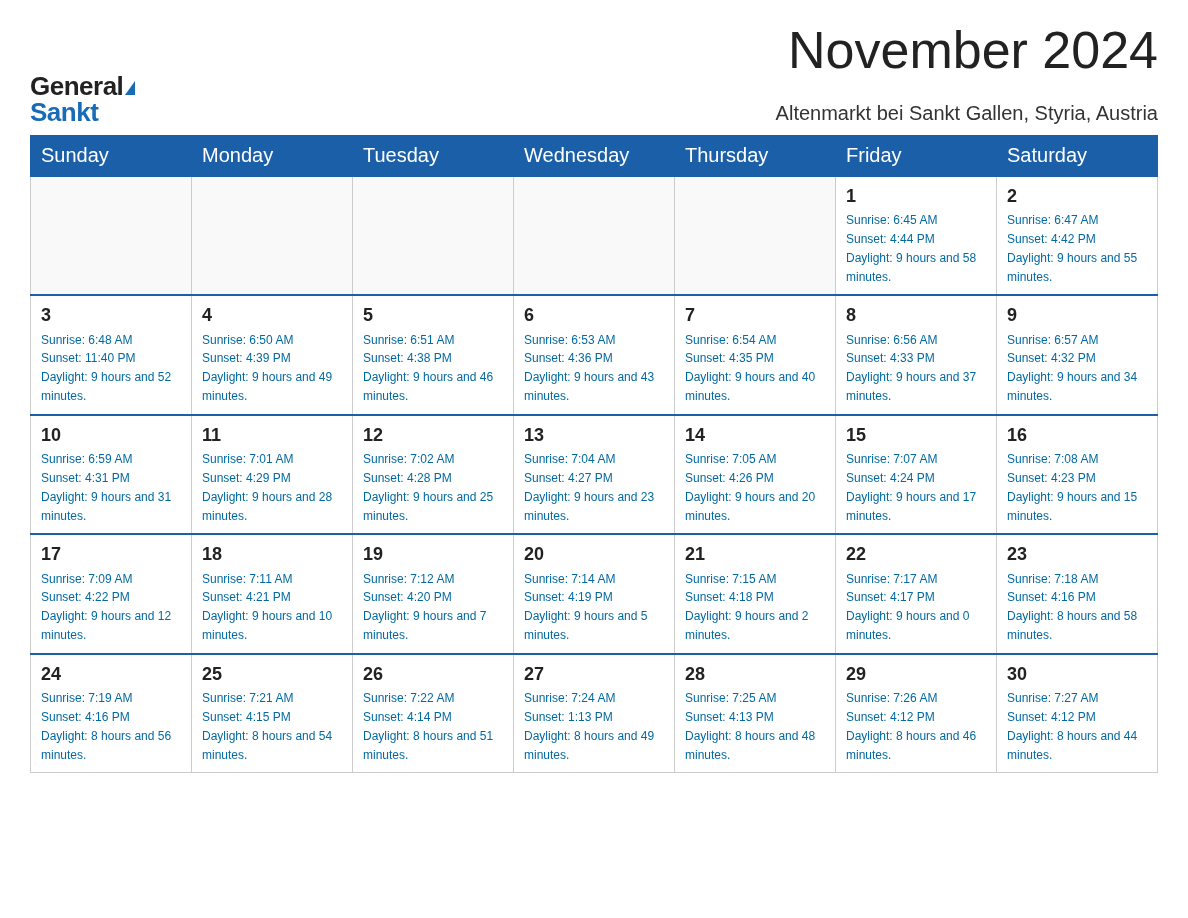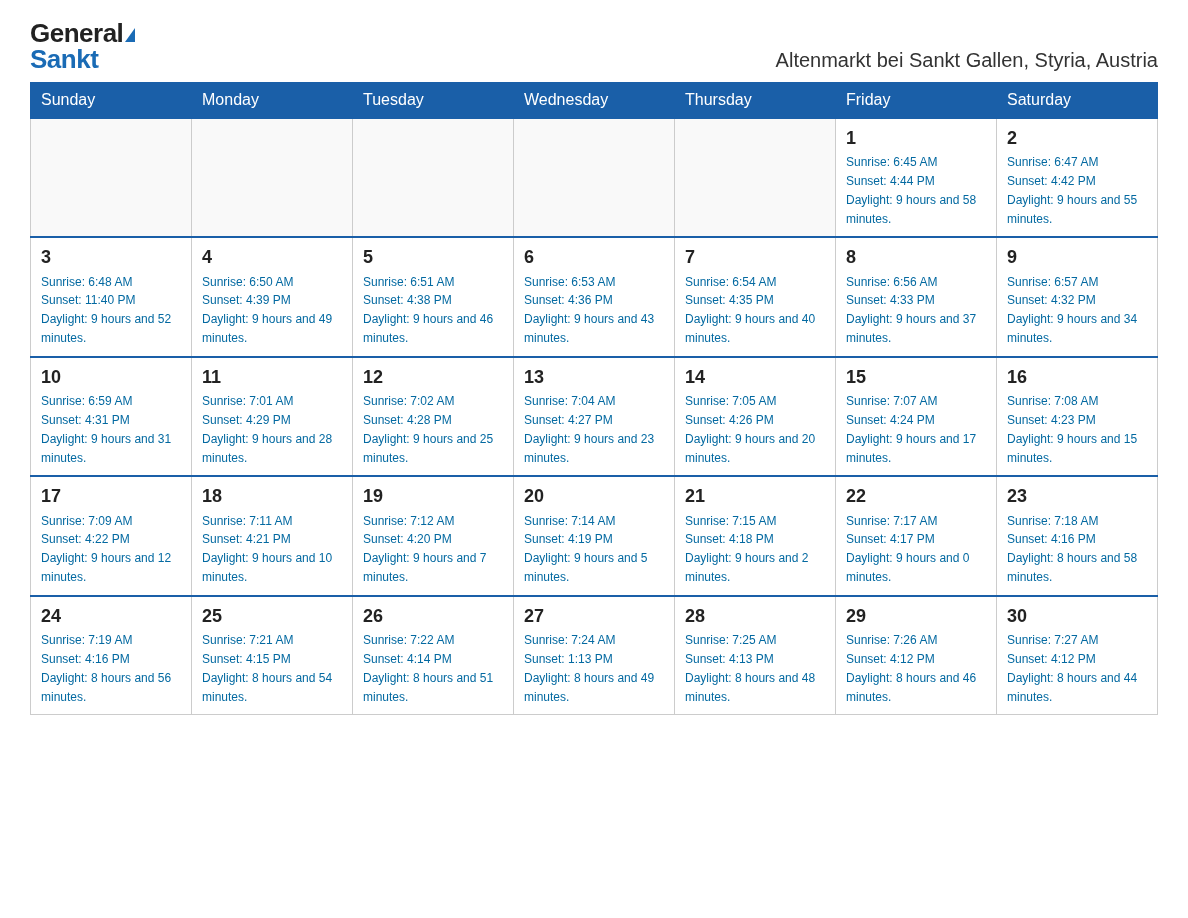--- a/index.html
+++ b/index.html
@@ -58,21 +58,21 @@
       margin-top: 22px;
     }
     .calendar-table {
       width: 100%;
       border-collapse: collapse;
       margin-top: 10px;
     }
     .calendar-table th {
       background-color: #1a5fa8;
       color: #fff;
-      font-size: 16px;
+      font-size: 20px;
       font-weight: normal;
       padding: 8px 10px;
       text-align: left;
       border: 1px solid #1a5fa8;
     }
     .calendar-table td {
       vertical-align: top;
       padding: 6px 10px 8px 10px;
       border: 1px solid #ccc;
       width: 14.28%;
@@ -106,20 +106,21 @@
 <div class="header-area">
   <div class="logo">
     <div>
       <span class="logo-general">General</span><span class="logo-triangle"></span>
     </div>
     <div>
       <span class="logo-blue">Sankt</span>
     </div>
   </div>
   <div class="title-area">
+    <div class="month-title">November 2024</div>
     <div class="location-title">Altenmarkt bei Sankt Gallen, Styria, Austria</div>
   </div>
 </div>
 
 <table class="calendar-table">
   <thead>
     <tr>
     <th>Sunday</th>
         <th>Monday</th>
         <th>Tuesday</th>

